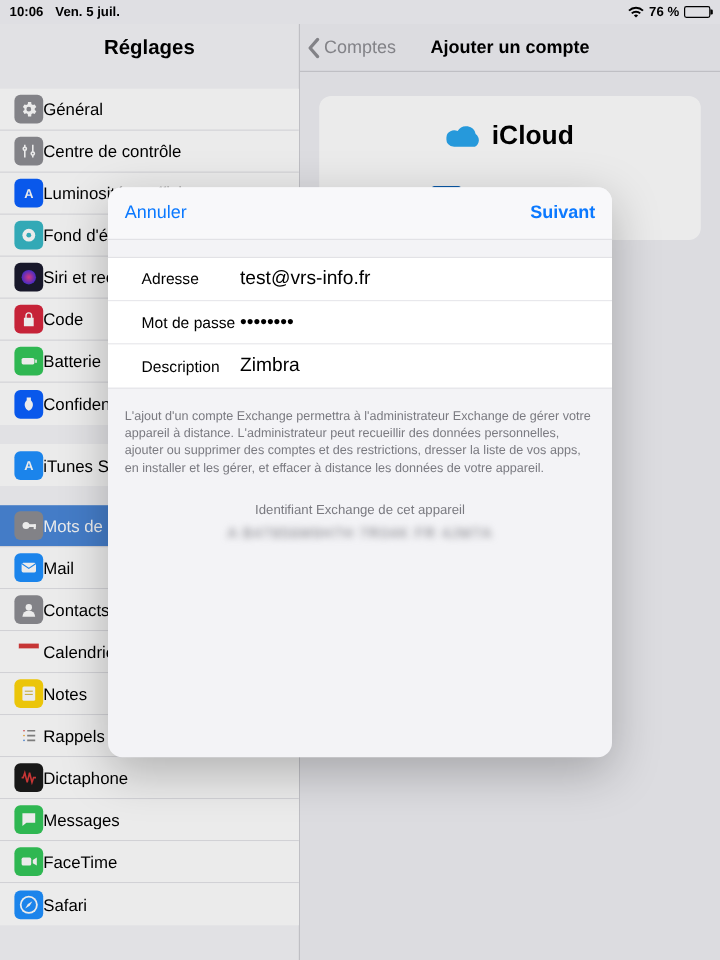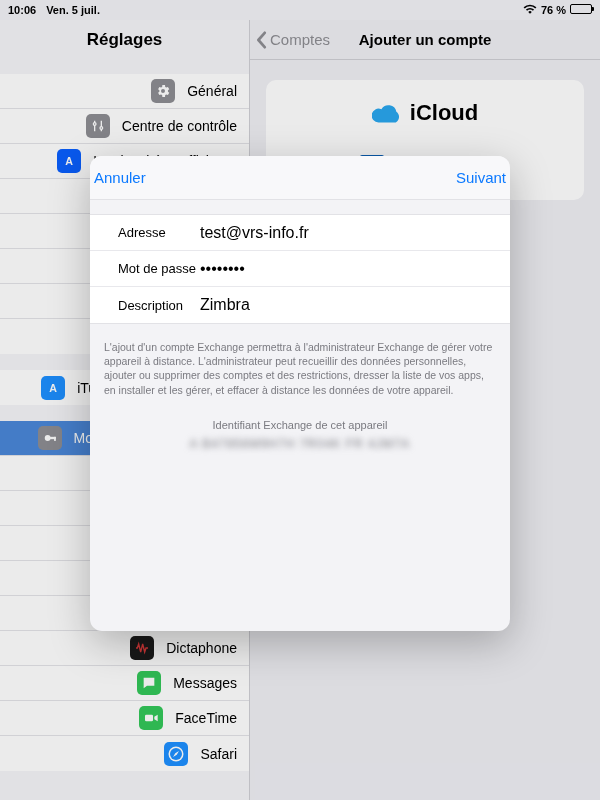--- a/index.html
+++ b/index.html
@@ -1,53 +1,53 @@
 <!DOCTYPE html>
 <html><head>
 <meta charset="utf-8">
 <style>
   * { margin: 0; padding: 0; box-sizing: border-box; -webkit-font-smoothing: antialiased; }
   html, body { width: 600px; height: 800px; overflow: hidden; font-family: -apple-system, "Helvetica Neue", Arial, sans-serif; background: #f2f2f7; color: #000; }
   .status-bar { height: 20px; display: flex; align-items: center; justify-content: space-between; padding: 0 8px; font-size: 11px; font-weight: 600; }
   .status-left { display: flex; gap: 10px; }
-  .status-right { display: flex; gap: 4px; }
+  .status-right { display: flex; align-items: center; gap: 4px; }
   .battery { width: 22px; height: 10px; border: 1px solid #000; border-radius: 2px; position: relative; }
   .battery::after { content: ""; position: absolute; right: -3px; top: 2px; width: 2px; height: 4px; background: #000; border-radius: 0 1px 1px 0; }
   .battery-fill { background: #000; height: 100%; width: 76%; border-radius: 1px; }
   .wifi { width: 14px; height: 10px; position: relative; }
   .wifi svg { display: block; }
 
   .columns { display: flex; height: 780px; }
   .sidebar { width: 250px; background: #f5f5f8; border-right: 1px solid #d0d0d5; display: flex; flex-direction: column; }
   .sidebar-title { font-size: 17px; font-weight: 700; text-align: center; padding: 10px 0 12px; }
   .list-group { margin-top: 16px; background: #fff; }
   .list-group.first { margin-top: 12px; }
-  .row { height: 35px; display: flex; align-items: center; gap: 12px; padding: 0 12px; background: #fff; border-bottom: 1px solid #e3e3e8; font-size: 14px; justify-content: flex-end; }
+  .row { height: 35px; display: flex; align-items: center; padding: 0 12px; background: #fff; border-bottom: 1px solid #e3e3e8; font-size: 14px; }
   .row:last-child { border-bottom: none; }
   .row.selected { background: #4a87d8; color: #fff; }
   .icon { width: 24px; height: 24px; border-radius: 5px; display: flex; align-items: center; justify-content: center; flex: 0 0 24px; }
   .icon svg { display: block; }
   .row-label { white-space: nowrap; overflow: hidden; text-overflow: ellipsis; }
 
   .detail { flex: 1; background: #efeff4; display: flex; flex-direction: column; }
   .detail-header { height: 40px; display: flex; align-items: center; position: relative; border-bottom: 1px solid #d0d0d5; }
   .back { position: absolute; left: 6px; display: flex; align-items: center; gap: 2px; color: #8e8e93; font-size: 15px; }
   .back svg { display: block; }
   .detail-title { margin: 0 auto; font-size: 15px; font-weight: 700; }
   .provider-card { margin: 20px 16px 0; background: #fff; border-radius: 10px; padding: 20px 0; display: flex; flex-direction: column; align-items: center; gap: 28px; }
   .provider { display: flex; align-items: center; gap: 8px; font-size: 22px; font-weight: 700; }
   .cloud { width: 30px; height: 20px; }
   .exchange-mark { width: 24px; height: 24px; background: #0a5fb5; color: #fff; display: flex; align-items: center; justify-content: center; font-size: 13px; font-weight: 700; border-radius: 2px; }
   .provider.exchange span.txt { color: #4e4e55; font-weight: 400; font-size: 22px; font-family: "Segoe UI", Arial, sans-serif; }
 
   .overlay { position: absolute; inset: 0; background: rgba(0,0,0,0.08); display: flex; align-items: flex-start; justify-content: center; }
   .sheet { margin-top: 156px; width: 420px; background: #f3f3f6; border-radius: 12px; overflow: hidden; box-shadow: 0 12px 40px rgba(0,0,0,0.25); }
-  .sheet-header { height: 44px; display: flex; align-items: center; justify-content: space-between; padding: 0 4px; background: #f8f8fa; border-bottom: 1px solid #e2e2e6; }
+  .sheet-header { height: 44px; display: flex; align-items: center; justify-content: space-between; padding: 0 14px; background: #f8f8fa; border-bottom: 1px solid #e2e2e6; }
   .sheet-header button { background: none; border: none; font-size: 15px; color: #0b79ff; cursor: pointer; }
-  .sheet-header .next { font-weight: 400; }
+  .sheet-header .next { font-weight: 700; }
   .form { margin-top: 14px; background: #fff; border-top: 1px solid #e2e2e6; border-bottom: 1px solid #e2e2e6; }
   .form-row { display: flex; align-items: center; height: 36px; padding: 0 28px; border-bottom: 1px solid #e8e8ec; font-size: 13px; }
   .form-row:last-child { border-bottom: none; }
   .form-label { width: 82px; color: #000; }
   .form-value { flex: 1; border: none; outline: none; font-size: 16px; background: transparent; }
   .info-text { padding: 16px 14px 8px; font-size: 10.5px; line-height: 1.35; color: #7a7a80; }
   .device-id-label { text-align: center; font-size: 11px; color: #7a7a80; margin-top: 14px; }
   .device-id-value { text-align: center; font-size: 12px; color: #7a7a80; margin: 6px 0 180px; filter: blur(3px); letter-spacing: 1px; }
 </style>
 </head>

